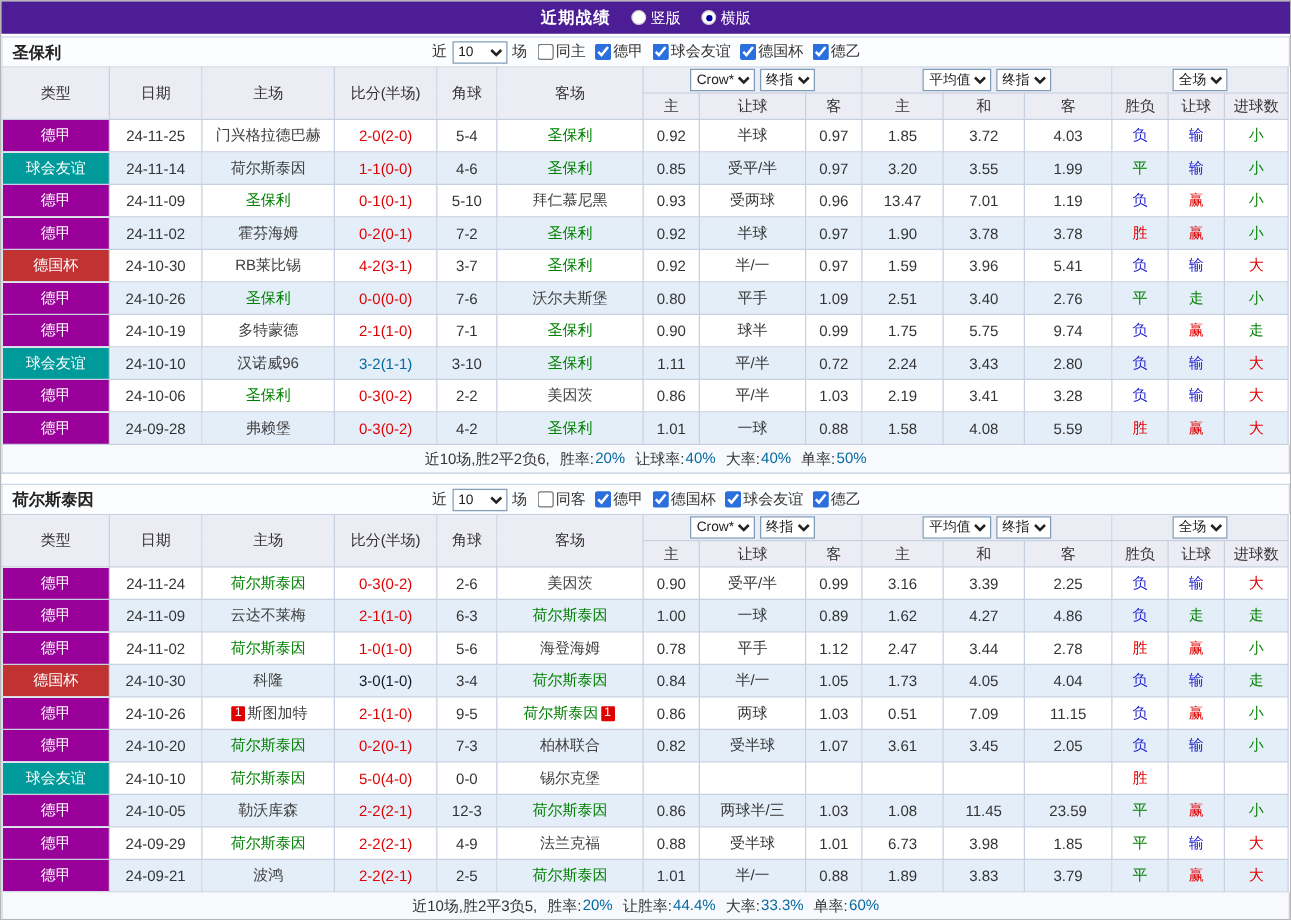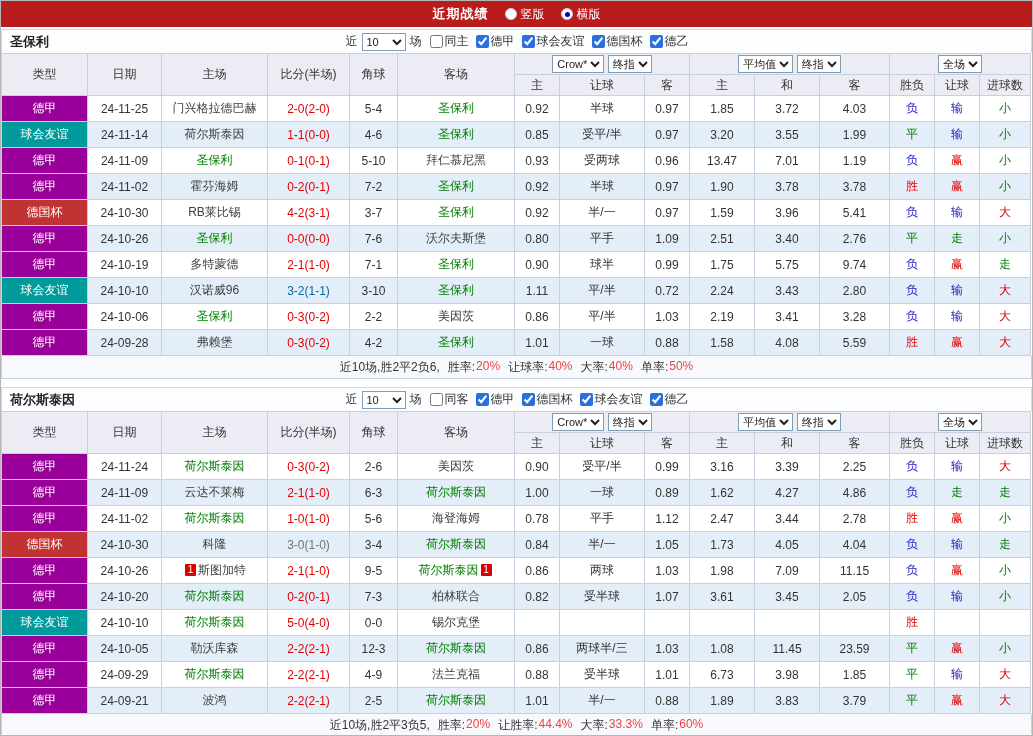--- a/index.html
+++ b/index.html
@@ -40,28 +40,28 @@
   .stats-table tbody tr.alt td { background:#e4eef9; }
   td.c-league { color:#fff; padding:0; }
   td.c-league span { display:block; width:100%; }
   .team { cursor:pointer; }
   .c-score { cursor:pointer; }
   .redcard { display:inline-block; min-width:11px; height:12px; line-height:12px; background:#e00000; color:#fff; font-size:10px; padding:0 1px; margin:0 2px; border-radius:1px; vertical-align:1px; }
 
   
   .summary { height:23px; display:flex; align-items:center; justify-content:center; gap:8px; background:#f7f9fc; border:1px solid #c6d0e0; border-top:none; font-size:12px; color:#333; }
   .sum-stat { display:inline-flex; gap:1px; }
-  .sum-value { color:#ef4444; }
+  .sum-value { color:#0369a1; }
 </style>
 </head>
 <body>
 
 <div class="page">
 
-  <div class="topbar" style="background: #b91c1c;">
+  <div class="topbar" style="background: #4c1d95;">
     <span class="topbar-title">近期战绩</span>
     <label class="radio-opt">
       <span class="radio-circle"></span>
       <span>竖版</span>
     </label>
     <label class="radio-opt">
       <span class="radio-circle checked"></span>
       <span>横版</span>
     </label>
   </div>
@@ -501,21 +501,21 @@
             <td class="c-res" style="color: rgb(224, 0, 0);">胜</td>
             <td class="c-res" style="color: rgb(224, 0, 0);">赢</td>
             <td class="c-res" style="color: rgb(0, 128, 0);">小</td>
           </tr>
           <tr class="alt">
             <td class="c-league" style="background: rgb(193, 50, 50);">
               <span>德国杯</span>
             </td>
             <td class="c-date">24-10-30</td>
             <td class="c-team"><span class="team" style="color: rgb(64, 64, 64);">科隆</span></td>
-            <td class="c-score" style="color: #737373;">3-0(1-0)</td>
+            <td class="c-score" style="color: #0f172a;">3-0(1-0)</td>
             <td class="c-corner">3-4</td>
             <td class="c-team"><span class="team" style="color: rgb(0, 128, 0);">荷尔斯泰因</span></td>
             <td class="c-odds">0.84</td>
             <td class="c-odds">半/一</td>
             <td class="c-odds">1.05</td>
             <td class="c-odds">1.73</td>
             <td class="c-odds">4.05</td>
             <td class="c-odds">4.04</td>
             <td class="c-res" style="color: rgb(34, 34, 204);">负</td>
             <td class="c-res" style="color: rgb(34, 34, 204);">输</td>
@@ -526,21 +526,21 @@
               <span>德甲</span>
             </td>
             <td class="c-date">24-10-26</td>
             <td class="c-team"><span class="redcard">1</span><span class="team" style="color: rgb(64, 64, 64);">斯图加特</span></td>
             <td class="c-score" style="color: rgb(224, 0, 0);">2-1(1-0)</td>
             <td class="c-corner">9-5</td>
             <td class="c-team"><span class="team" style="color: rgb(0, 128, 0);">荷尔斯泰因</span><span class="redcard">1</span></td>
             <td class="c-odds">0.86</td>
             <td class="c-odds">两球</td>
             <td class="c-odds">1.03</td>
-            <td class="c-odds">1.98</td>
+            <td class="c-odds">0.51</td>
             <td class="c-odds">7.09</td>
             <td class="c-odds">11.15</td>
             <td class="c-res" style="color: rgb(34, 34, 204);">负</td>
             <td class="c-res" style="color: rgb(224, 0, 0);">赢</td>
             <td class="c-res" style="color: rgb(0, 128, 0);">小</td>
           </tr>
           <tr class="alt">
             <td class="c-league" style="background: rgb(153, 0, 153);">
               <span>德甲</span>
             </td>

